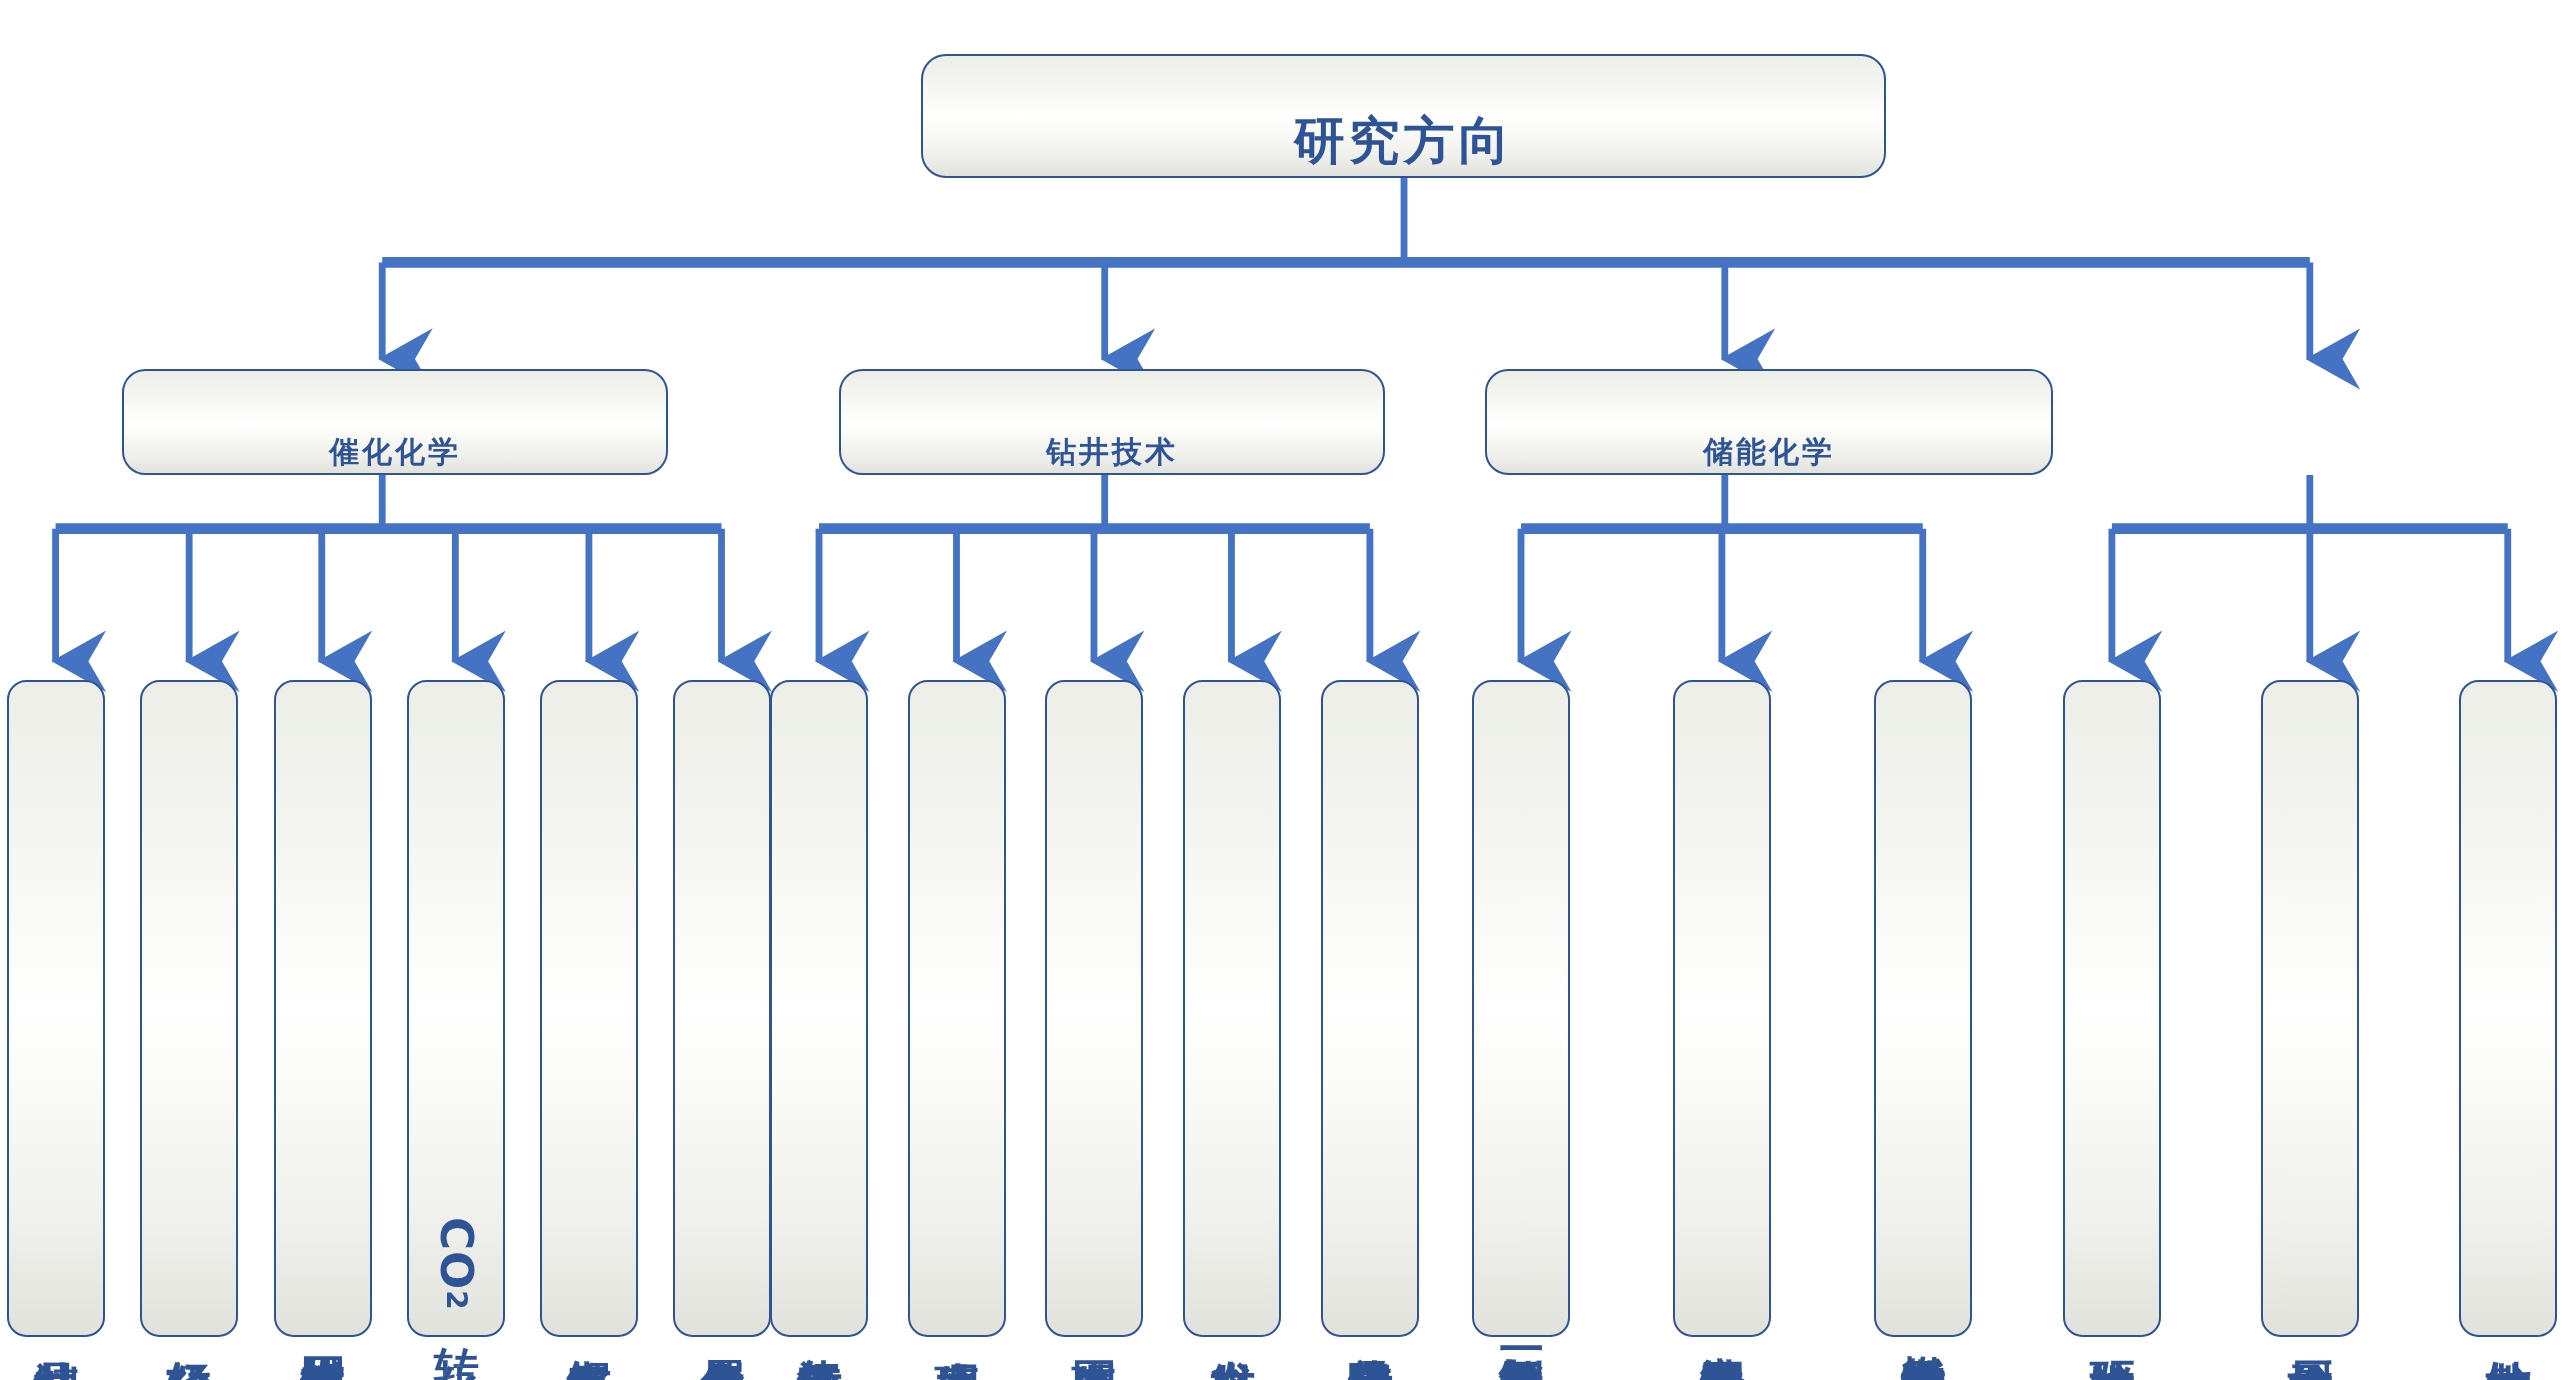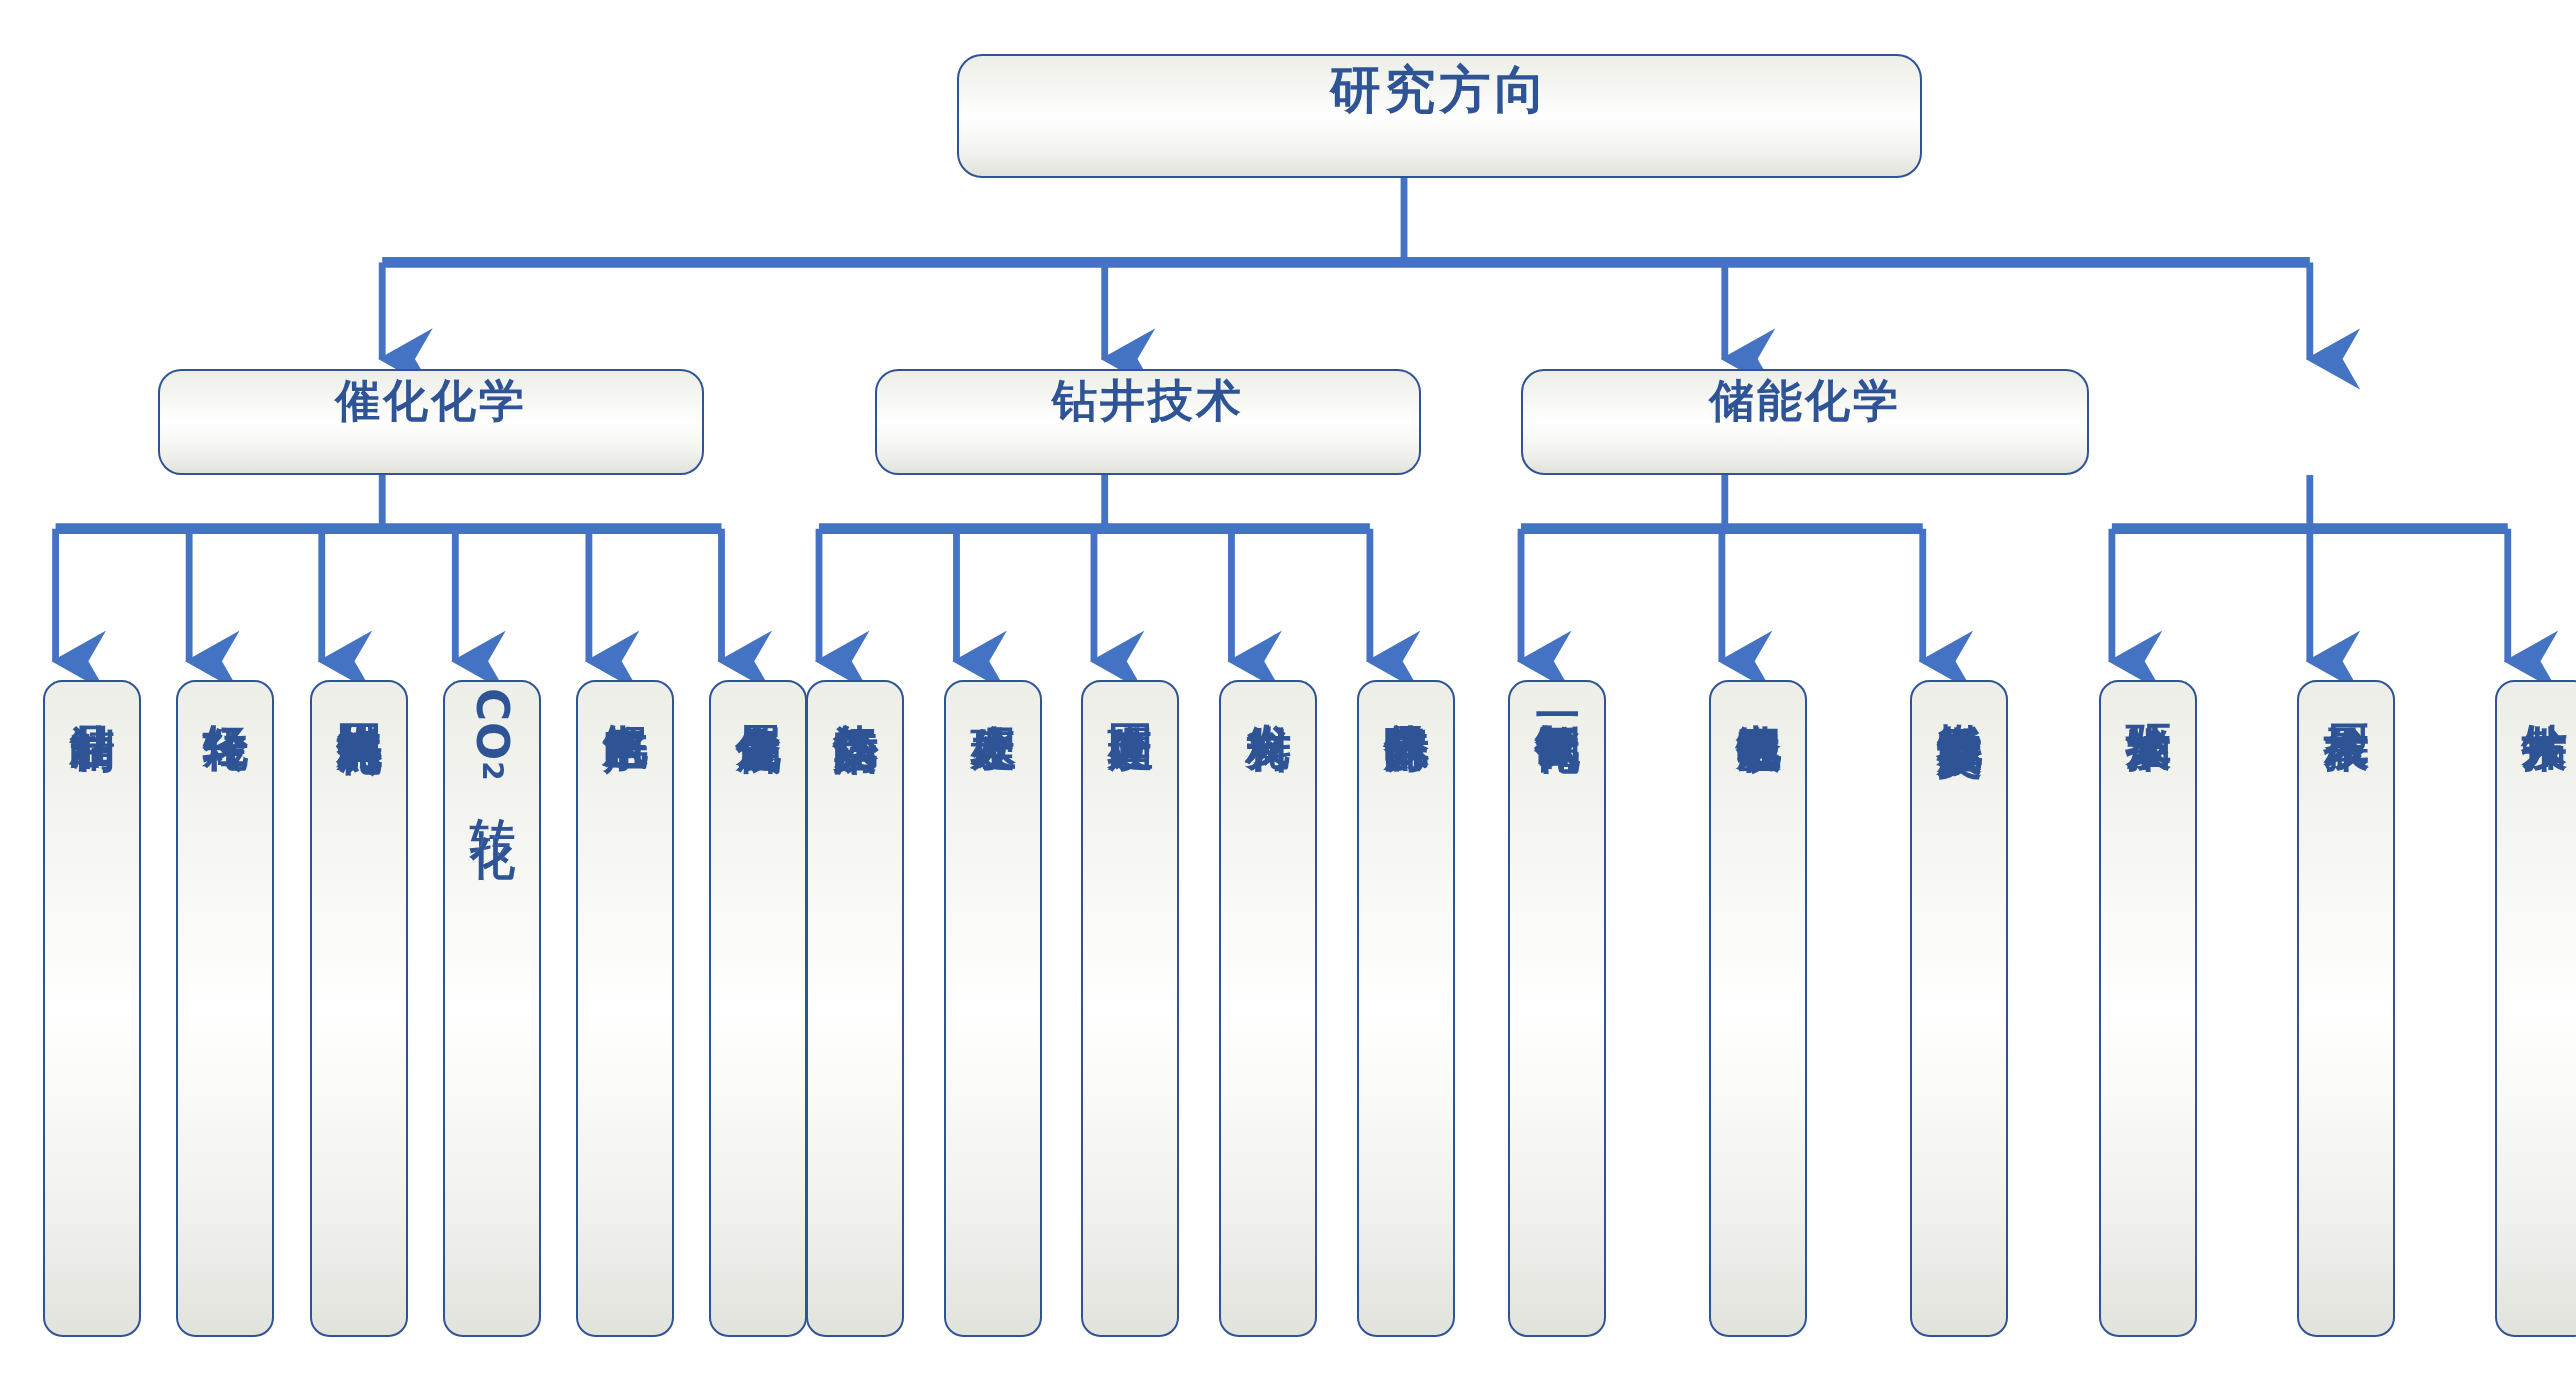--- a/index.html
+++ b/index.html
@@ -12,28 +12,27 @@
   #wires{position:absolute;left:0;top:0;width:2576px;height:1381px;z-index:1;}
 
   
   .node{
     position:absolute;z-index:2;
     border:2px solid #2f5496;
     background:linear-gradient(to bottom,
         #eceee7 0%, #f2f3ee 16%, #fbfbf9 40%, #ffffff 50%,
         #fbfbf8 60%, #f0f0ec 82%, #e2e2dd 100%);
     box-sizing:border-box;
-    display:flex;align-items:flex-start;justify-content:center;
+    display:flex;align-items:flex-end;justify-content:center;
     color:#2f5496;font-weight:bold;
     text-shadow:0 0 1px rgba(255,255,255,.6);
-    margin-left:36px;
   }
 
   .root{border-radius:25px;font-size:51px;letter-spacing:3.9px;}
-  .lvl2{border-radius:23.4px;font-size:45px;letter-spacing:2.9px;}
+  .lvl2{border-radius:23.4px;font-size:30px;letter-spacing:2.9px;}
 
   
   .leaf{
     border-radius:19.5px;
     font-size:45px;
     line-height:1.04;
     letter-spacing:1px;
     padding:5.9px 0;
     text-align:center;
   }

